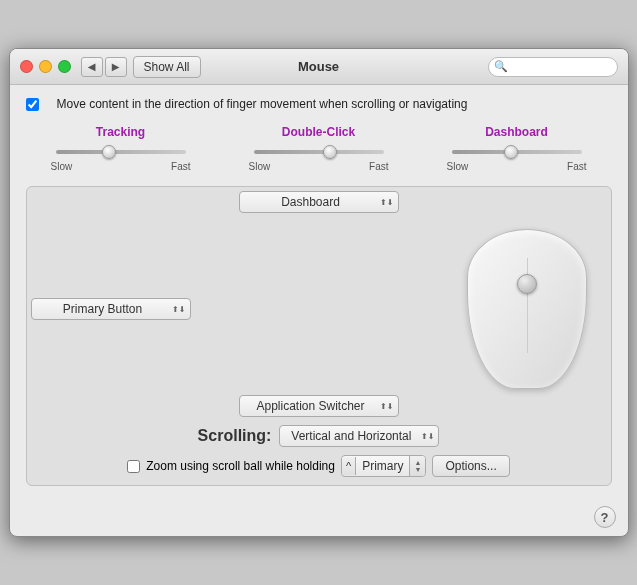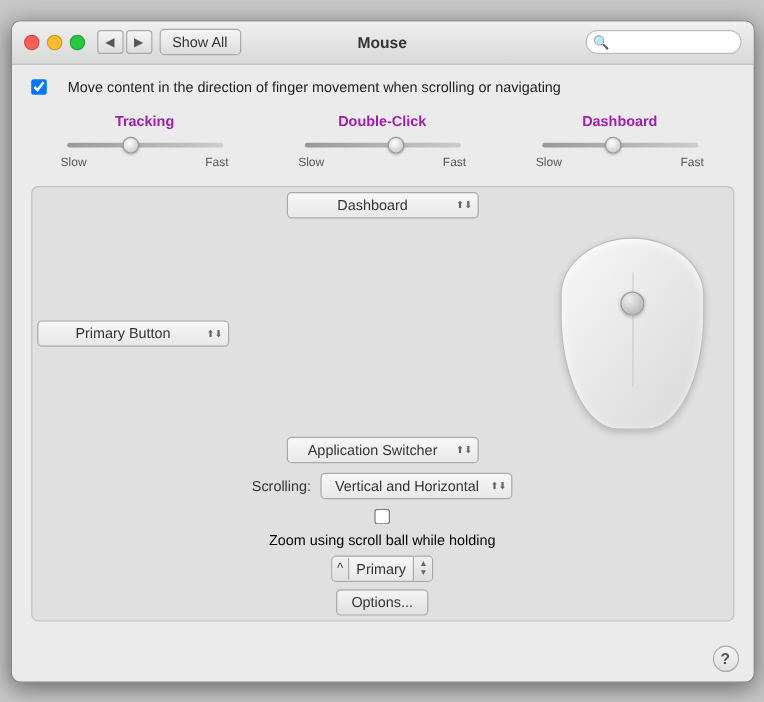--- a/index.html
+++ b/index.html
@@ -240,32 +240,31 @@
     }
     .scrolling-row {
       display: flex;
       align-items: center;
       gap: 8px;
       margin-bottom: 8px;
       width: 100%;
       justify-content: center;
     }
     .scrolling-label {
-      font-size: 12px;
-      color: #333;
-      font-weight: normal;
+      font-size: 16px;
+      color: #333;
+      font-weight: bold;
     }
     .zoom-row {
       display: flex;
       align-items: center;
       gap: 6px;
       width: 100%;
       justify-content: center;
       flex-wrap: wrap;
-      flex-direction: column;
     }
     .options-btn {
       background: linear-gradient(to bottom, #f5f5f5, #e0e0e0);
       border: 1px solid #aaa;
       border-radius: 4px;
       padding: 3px 12px;
       font-size: 12px;
       cursor: pointer;
       color: #333;
     }

